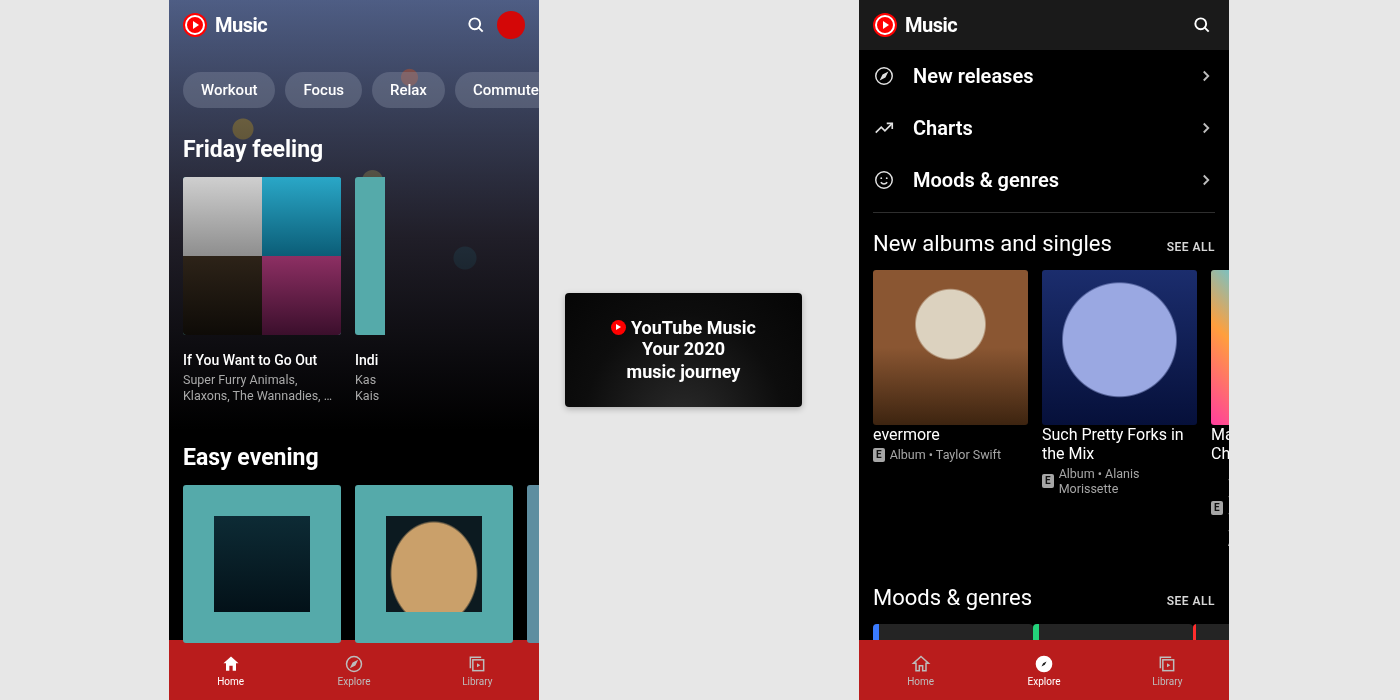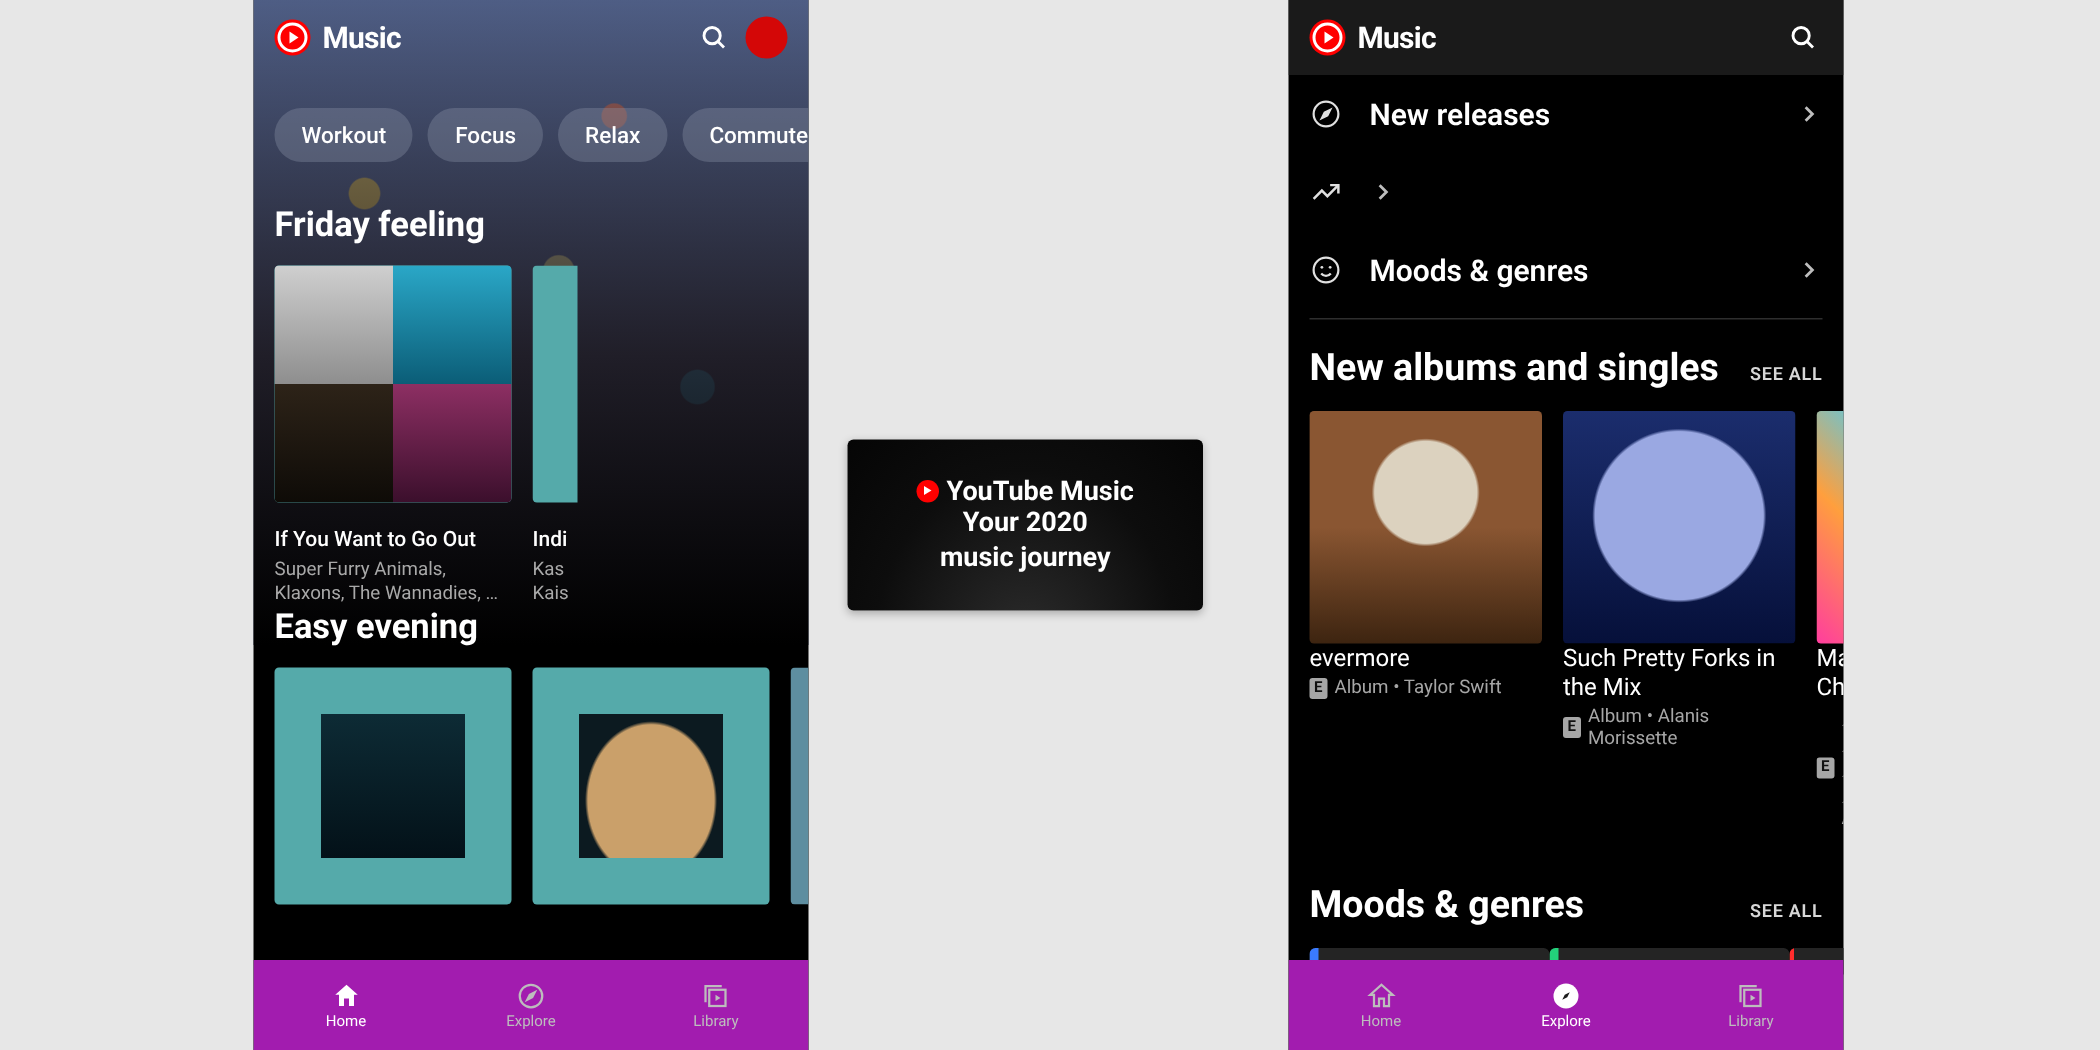--- a/index.html
+++ b/index.html
@@ -61,21 +61,21 @@
   .content { height:calc(100% - 50px - 50px); overflow:hidden; padding:0 14px; }
 
   .chips { display:flex; gap:10px; margin:22px 0 28px; }
   .chip {
     padding:9px 18px; border-radius:22px;
     background:rgba(140,150,170,.35); color:#fff;
     font-size:15px; font-weight:500;
   }
 
   .sect-title { font-size:23px; font-weight:700; margin:0 0 14px; }
-  .sect-title.mid { }
+  .sect-title.mid { margin-top:40px; }
 
   .hrow { display:flex; gap:14px; }
   .card { width:158px; flex:0 0 158px; }
   .card .art { width:158px; height:158px; border-radius:3px; overflow:hidden; background:#5aa; }
   .card .t1 { font-size:14px; font-weight:500; margin-top:17px; line-height:1.25; }
   .card .t2 { font-size:12.5px; color:#a9a9a9; margin-top:2px; line-height:1.3; }
 
   
   .art-grid{display:grid;grid-template:1fr 1fr/1fr 1fr;}
   .art-grid div:nth-child(1){background:linear-gradient(#cfcfcf,#8e8e8e);}
@@ -85,21 +85,21 @@
   .art-rock{background:linear-gradient(#6fb7cf,#4b8fa9);display:flex;align-items:center;justify-content:center;}
   .art-rock::after{content:"";width:100px;height:100px;background:radial-gradient(circle at 60% 40%,#ff3d6d 0 28px,transparent 30px),linear-gradient(#3c1432,#1a0514);}
   .art-ind{background:linear-gradient(#e9c84f,#c68d1f);}
   .art-lake{background:linear-gradient(#6ab6c9,#2e5f74);display:flex;align-items:center;justify-content:center;}
   .art-lake::after{content:"";width:96px;height:96px;background:linear-gradient(#0d2b35,#031118);}
   .art-hair{background:linear-gradient(#71bfd0,#3a7f91);display:flex;align-items:center;justify-content:center;}
   .art-hair::after{content:"";width:96px;height:96px;background:radial-gradient(ellipse at 50% 60%,#caa06a 0 42px,transparent 44px),#0c1a20;}
 
   
   .nav { position:absolute; bottom:0; left:0; right:0; height:60px;
-    background:#a21caf; display:flex;align-items:center; }
+    background:#b91c1c; display:flex;align-items:center; }
   .nav-item { flex:1; display:flex; flex-direction:column; align-items:center; justify-content:center; gap:2px; color:#bdbdbd; font-size:10px; }
   .nav-item.active{ color:#fff; }
   .nav-ico{ width:20px; height:20px; }
 
   
   #journey{
     position:absolute; left:565px; top:293px; width:237px; height:114px;
     background: radial-gradient(ellipse at 50% 120%, #2c2c2c 0%, #0d0d0d 60%, #050505 100%);
     border-radius:4px;
     display:flex; flex-direction:column; align-items:center; justify-content:center;
@@ -112,21 +112,21 @@
   #journey .jtxt{font-size:18px;font-weight:700;text-align:center;line-height:1.25;margin-top:0;}
 
   
   .exp-item{display:flex;align-items:center;height:52px;gap:18px;}
   .exp-item .lbl{font-size:20px;font-weight:600;flex:1;}
   .exp-ico{width:22px;height:22px;color:#e0e0e0;}
   .chev{width:18px;color:#bdbdbd;}
   .divider{height:1px;background:#2e2e2e;margin:6px 0 18px;}
 
   .sect-head{display:flex;align-items:baseline;justify-content:space-between;margin-bottom:14px;}
-  .sect-head h2{font-size:25px;font-weight:700;}
+  .sect-head h2{font-size:22px;font-weight:400;}
   .see-all{font-size:12px;font-weight:600;color:#d7d7d7;letter-spacing:.5px;}
 
   .album{width:155px;flex:0 0 155px;}
   .album .cov{width:155px;height:155px;border-radius:3px;}
   .cov-ever{background:radial-gradient(circle at 50% 35%,#dcd2bf 0 34px,transparent 36px),linear-gradient(#8a5632 50%,#3d2410 100%),#7a4f2b;}
   .cov-forks{background:radial-gradient(circle at 50% 45%,#9aa8e2 0 56px,transparent 58px),linear-gradient(#1b2d6d,#06103a);}
   .cov-mann{background:linear-gradient(45deg,#ff3d9e,#ff9f3d,#3dd0ff,#a03dff);}
   .meta-row{display:flex;align-items:center;gap:5px;font-size:12.5px;color:#a6a6a6;margin-top:3px;}
   .e-badge{background:#a6a6a6;color:#111;font-size:10px;font-weight:700;padding:0 3px;border-radius:2px;line-height:14px;}
 
@@ -254,20 +254,21 @@
       <div class="lbl">New releases</div>
       <svg class="chev" viewBox="0 0 24 24" fill="none" stroke="currentColor" stroke-width="2.5">
           <polyline points="9,6 15,12 9,18"></polyline>
         </svg>
     </div>
     <div class="exp-item">
       <svg class="exp-ico" viewBox="0 0 24 24" fill="none" stroke="currentColor" stroke-width="1.8">
           <polyline points="3,17 9,11 13,15 21,7"></polyline>
           <polyline points="15,7 21,7 21,13"></polyline>
         </svg>
+      <div class="lbl">Charts</div>
       <svg class="chev" viewBox="0 0 24 24" fill="none" stroke="currentColor" stroke-width="2.5">
           <polyline points="9,6 15,12 9,18"></polyline>
         </svg>
     </div>
     <div class="exp-item">
       <svg class="exp-ico" viewBox="0 0 24 24" fill="none" stroke="currentColor" stroke-width="1.6">
           <circle cx="12" cy="12" r="9"></circle>
           <circle cx="9" cy="10" r="1" fill="currentColor" stroke="none"></circle>
           <circle cx="15" cy="10" r="1" fill="currentColor" stroke="none"></circle>
           <path d="M8.5 14.5c1 1.2 2.2 1.8 3.5 1.8s2.5-.6 3.5-1.8"></path>

